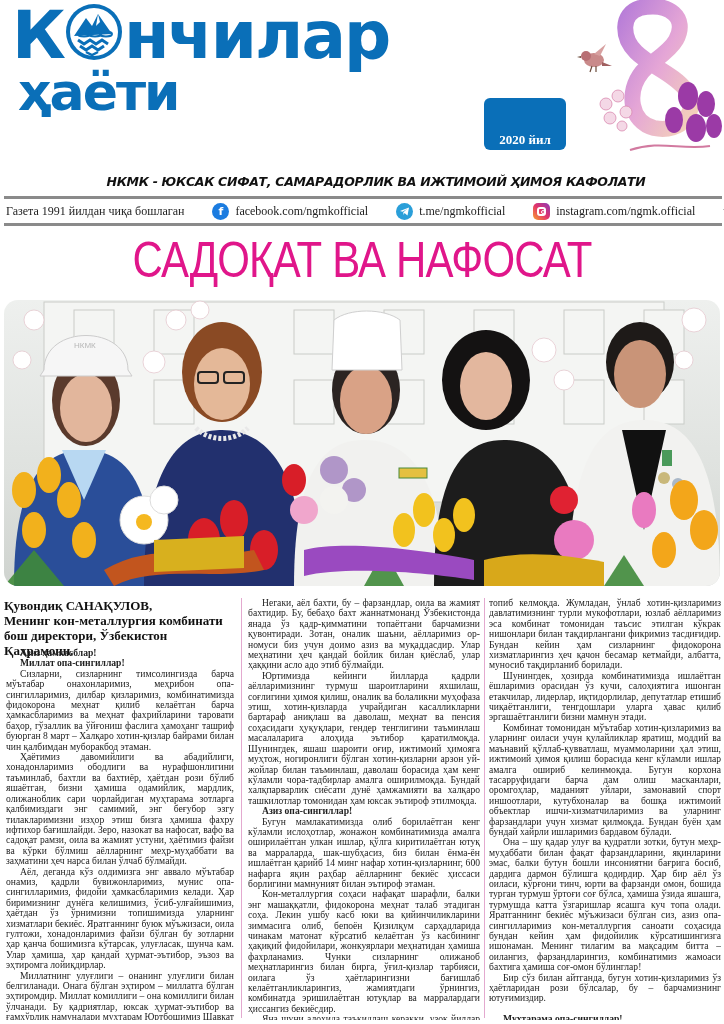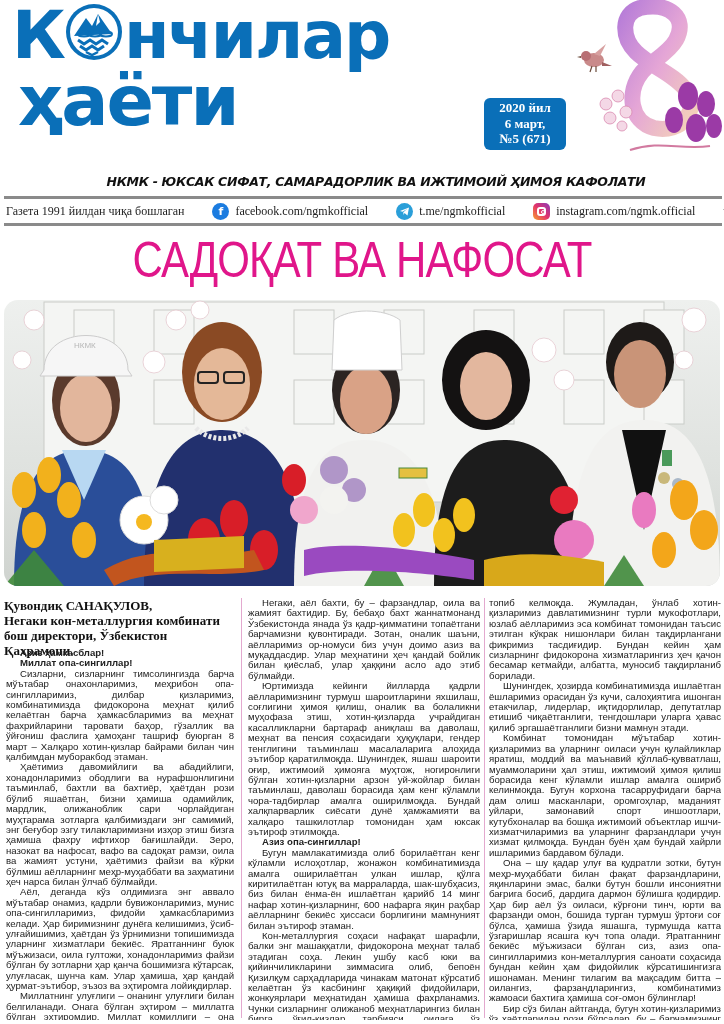--- a/index.html
+++ b/index.html
@@ -7,36 +7,36 @@
   body { position: relative; font-family: "Liberation Serif", serif; color: #1a1a1a; }
 
   
   .masthead { position: absolute; left: 0; top: 0; width: 724px; height: 160px; }
   .title-line {
     position: absolute; left: 12px;
     font-family: "DejaVu Sans", sans-serif; font-weight: bold;
     color: #0a6fb8; letter-spacing: -2px; line-height: 1;
   }
   .title-line-1 { top: 2px; font-size: 66px; }
-  .title-line-2 { top: 66px; font-size: 70px; left: 18px; }
+  .title-line-2 { top: 66px; font-size: 52px; left: 18px; }
   .title-line .word { display: inline-block; }
   .logo-o {
     display: inline-block; width: 56px; height: 56px; border-radius: 50%;
     background: #0a6fb8; vertical-align: baseline; position: relative; top: 2px;
     margin: 0 2px;
   }
   .logo-o svg { position: absolute; left: 0; top: 0; width: 56px; height: 56px; }
 
   .issue-box {
     position: absolute; left: 484px; top: 98px; width: 82px; height: 52px;
     background: #0a6fb8; border-radius: 6px; color: #fff;
     font-family: "Liberation Serif", serif; font-weight: bold;
     font-size: 13px; line-height: 15.5px; text-align: center; padding-top: 2px;
   }
-  .issue-box div { display: block; }
+  .issue-box div { display: block; margin-top: 32px; }
 
   .eight-decor { position: absolute; left: 570px; top: 0; width: 154px; height: 160px; }
   .bird-icon { position: absolute; left: 572px; top: 42px; width: 40px; height: 34px; }
 
   .slogan {
     position: absolute; left: 0; top: 174px; width: 724px; text-align: center;
     font-family: "DejaVu Sans", sans-serif; font-weight: bold; font-style: italic;
     font-size: 12.5px; color: #111; letter-spacing: -0.3px; padding-left: 28px;
   }
 
@@ -73,21 +73,21 @@
   }
   .photo svg { width: 716px; height: 286px; display: block; }
 
   
   .byline {
     position: absolute; left: 4px; top: 598px; width: 225px;
     font-family: "Liberation Serif", serif; font-weight: bold; font-size: 13px; line-height: 15px; color: #111;
   }
   .col {
     position: absolute; top: 648px;
-    font-family: Liberation Sans, sans-serif; font-size: 9.6px; line-height: 10.4px;
+    font-family: Liberation Serif, serif; font-size: 9.6px; line-height: 10.4px;
     text-align: justify; color: #222; overflow: hidden;
   }
   .col p { text-indent: 14px; margin: 0; hyphens: auto; }
   .col .greet { font-weight: bold; text-indent: 14px; }
   .col-1 { left: 6px; width: 228px; height: 372px; }
   .col-2 { left: 248px; width: 232px; top: 598px; height: 422px; }
   .col-3 { left: 489px; width: 232px; top: 598px; height: 422px; }
   .col-rule { position: absolute; top: 598px; width: 1px; height: 420px; background: #e3a9cf; }
   .rule-1 { left: 241px; }
   .rule-2 { left: 484px; }
@@ -326,21 +326,21 @@
       <path d="M100 270 C150 240 200 260 250 250 L260 270 C210 280 150 265 110 286 Z" fill="#c2551e"></path>
       <path d="M150 240 L240 236 L240 268 L150 272 Z" fill="#d8b01e"></path>
       <path d="M300 250 C340 240 420 250 470 260 L470 280 C420 272 340 266 300 276 Z" fill="#9a4ac0"></path>
       <path d="M480 260 C520 250 560 255 600 262 L600 286 L480 286 Z" fill="#d8a81a"></path>
     </g>
   </svg>
 </div>
 
 <div class="byline">
   <div>Қувондиқ САНАҚУЛОВ,</div>
-  <div>Негаки кон-металлургия комбинати</div>
+  <div>Менинг кон-металлургия комбинати</div>
   <div>бош директори, Ўзбекистон Қаҳрамони.</div>
 </div>
 
 <div class="col col-1">
   <p class="greet">Азиз ҳамкасблар!</p>
   <p class="greet">Миллат опа-сингиллар!</p>
   <p>Сизларни, сизларнинг тимсолингизда барча мўътабар онахонларимиз, меҳрибон опа-сингилларимиз, дилбар қизларимиз, комбинатимизда фидокорона меҳнат қилиб келаётган барча ҳамкасбларимиз ва меҳнат фахрийларини таровати баҳор, гўзаллик ва ўйғониш фаслига ҳамоҳанг ташриф буюрган 8 март – Халқаро хотин-қизлар байрами билан чин қалбимдан муборакбод этаман.</p>
   <p>Ҳаётимиз давомийлиги ва абадийлиги, хонадонларимиз ободлиги ва нурафшонлигини таъминлаб, бахтли ва бахтиёр, ҳаётдан рози бўлиб яшаётган, бизни ҳамиша одамийлик, мардлик, олижаноблик сари чорлайдиган муҳтарама зотларга қалбимиздаги энг самимий, энг беғубор эзгу тилакларимизни изҳор этиш бизга ҳамиша фахру ифтихор бағишлайди. Зеро, назокат ва нафосат, вафо ва садоқат рамзи, оила ва жамият устуни, ҳаётимиз файзи ва кўрки бўлмиш аёлларнинг меҳр-муҳаббати ва заҳматини ҳеч нарса билан ўлчаб бўлмайди.</p>
   <p>Аёл, деганда кўз олдимизга энг аввало мўътабар онамиз, қадрли бувижонларимиз, муниc опа-сингилларимиз, фидойи ҳамкасбларимиз келади. Ҳар биримизнинг дунёга келишимиз, ўсиб-улғайишимиз, ҳаётдан ўз ўрнимизни топишимизда уларнинг хизматлари бекиёс. Яратганнинг буюк мўъжизаси, оила гултожи, хонадонларимиз файзи бўлган бу зотларни ҳар қанча бошимизга кўтарсак, улуғласак, шунча кам. Улар ҳамиша, ҳар қандай ҳурмат-эътибор, эъзоз ва эҳтиромга лойиқдирлар.</p>
   <p>Миллатнинг улуғлиги – онанинг улуғлиги билан белгиланади. Онага бўлган эҳтиром – миллатга бўлган эҳтиромдир. Миллат комиллиги – она комиллиги билан ўлчанади. Бу қадриятлар, юксак ҳурмат-эътибор ва ғамхўрлик намуналари муҳтарам Юртбошимиз Шавкат Мирзиёев раҳнамолигида жонажон юртимизда хотин-қизларимиз ҳаётида янада ошганлиги, уларнинг ҳуқуқий, ижтимоий, иқтисодий ва маънавий манфаатларини ҳимоя қилишга қаратилган оқилона сиёсат олиб борилаётгани барчамизни оқ ювиб, оқ тараган, шу юртнинг оғир-енгилини умр бўйи елкасида кўтариб келаётган азиз ва мўътабар зотларнинг ҳаётдан, тақдиридан рози бўлиб, фаровон умр кечиришларига, бахтли-саодатли бўлишларига хизмат қилмоқда.</p>

